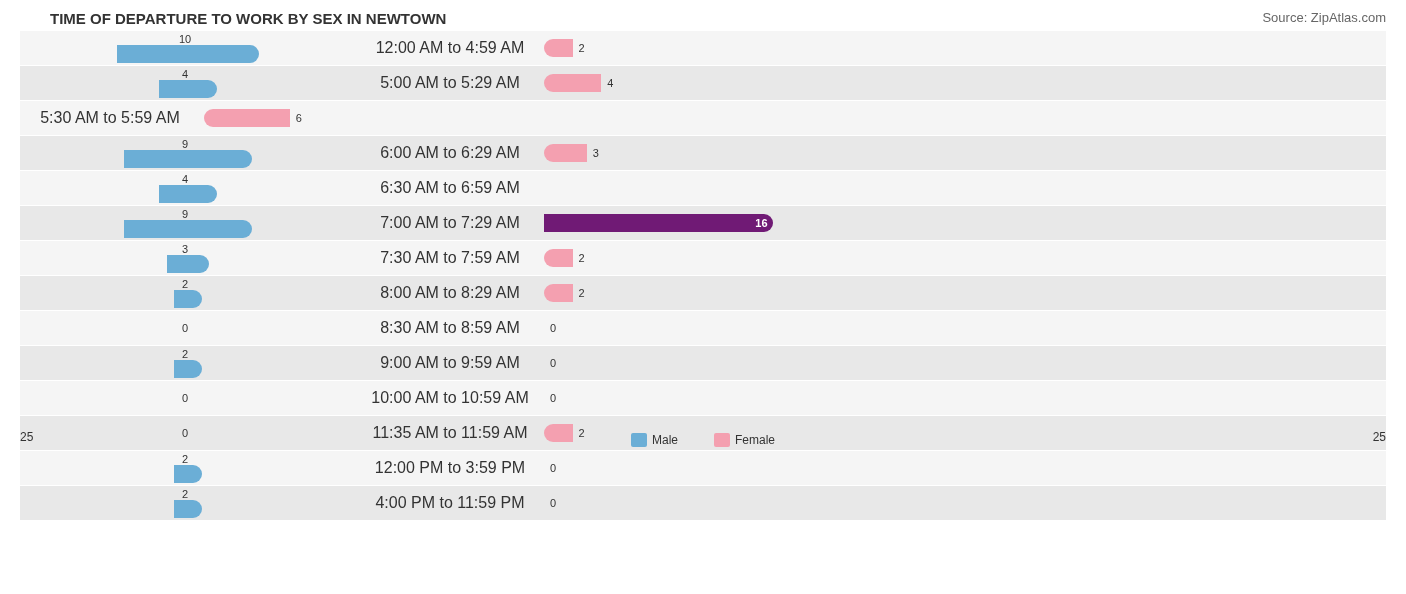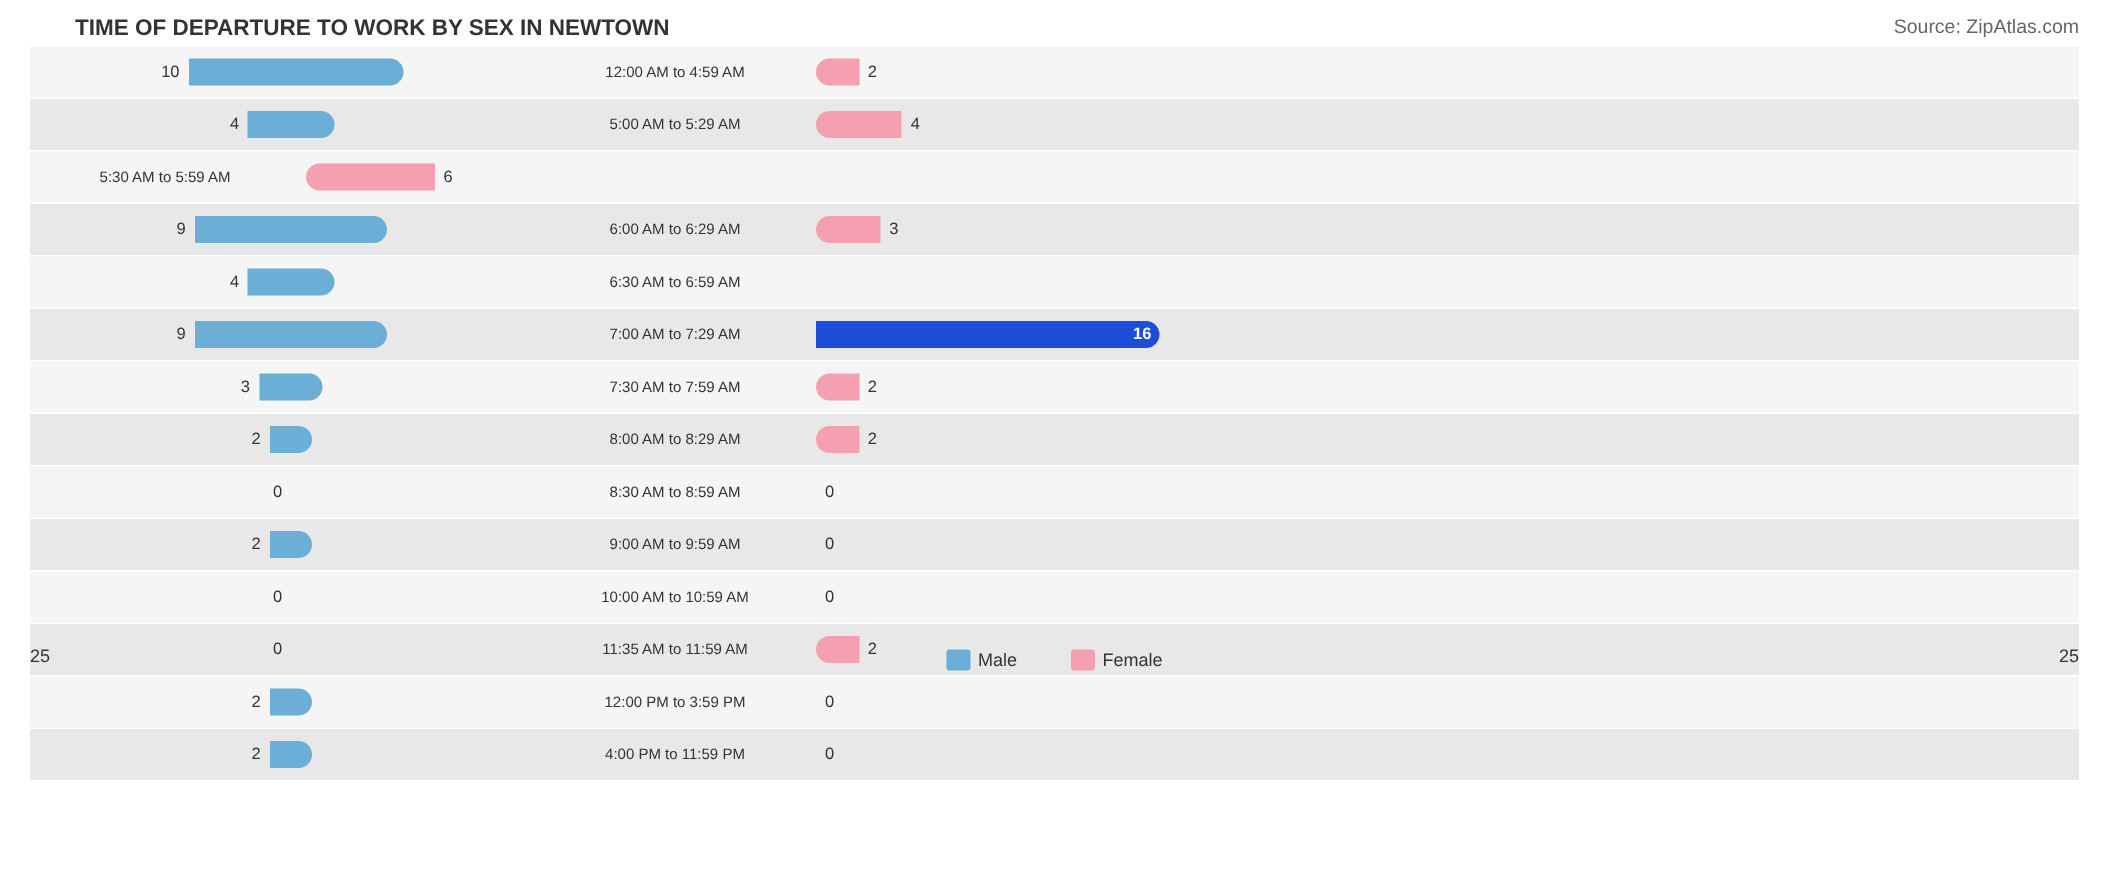--- a/index.html
+++ b/index.html
@@ -47,25 +47,26 @@
     .row:nth-child(even) {
       background: #e8e8e8;
     }
     .left-bar-area {
       width: 340px;
       display: flex;
       align-items: center;
       justify-content: center;
       padding-right: 4px;
       position: relative;
+      flex-direction: column;
     }
     .label-center {
       width: 180px;
       text-align: center;
-      font-size: 10px;
+      font-size: 16px;
       color: #333;
       flex-shrink: 0;
     }
     .right-bar-area {
       width: 340px;
       display: flex;
       align-items: center;
       justify-content: flex-start;
       padding-left: 4px;
       position: relative;
@@ -207,21 +208,21 @@
         </div>
         <div class="label-center">6:30 AM to 6:59 AM</div>
       </div>
       <div class="row">
         <div class="left-bar-area" style="width: 340px;">
           <span class="value-outside-left">9</span>
           <div class="bar-male" style="width: 128.571px; border-radius: 0px 9px 9px 0px;"></div>
         </div>
         <div class="label-center">7:00 AM to 7:29 AM</div>
         <div class="right-bar-area" style="width: 340px;">
-          <div class="bar-female" style="width: 228.571px; background: #1d4ed8; border-radius: 0px 9px 9px 0px; justify-content: flex-end;">
+          <div class="bar-female" style="width: 228.571px; background: #701a75; border-radius: 0px 9px 9px 0px; justify-content: flex-end;">
             <span class="value-inside-badge">16</span>
           </div>
         </div>
       </div>
       <div class="row">
         <div class="left-bar-area" style="width: 340px;">
           <span class="value-outside-left">3</span>
           <div class="bar-male" style="width: 42.8571px; border-radius: 0px 9px 9px 0px;"></div>
         </div>
         <div class="label-center">7:30 AM to 7:59 AM</div>

